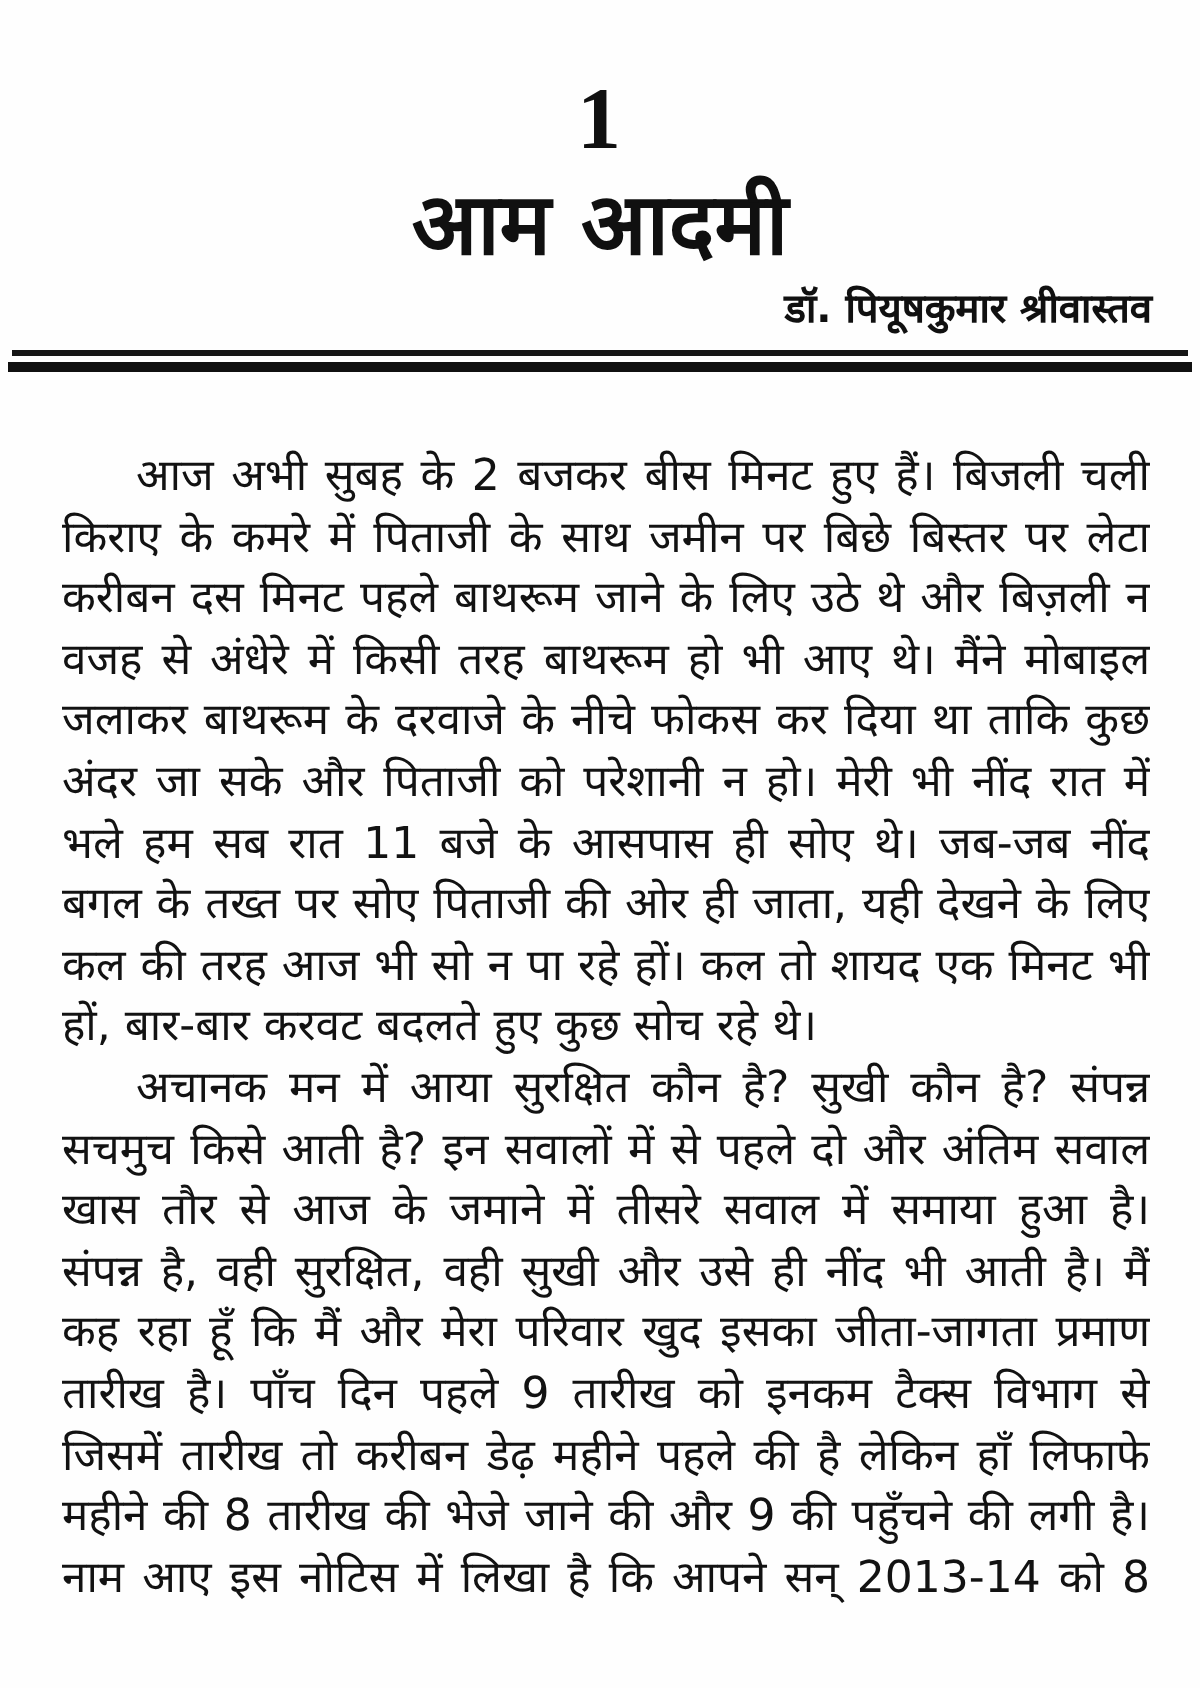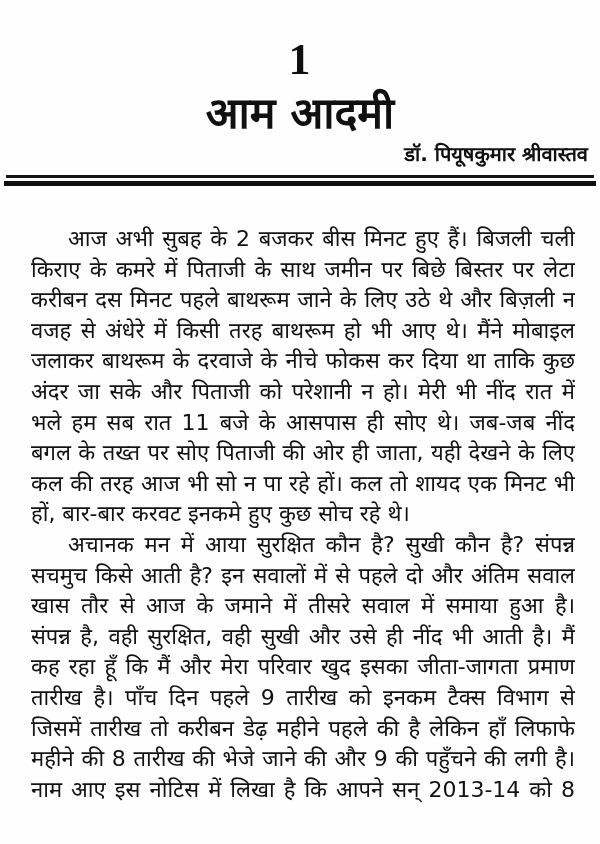--- a/index.html
+++ b/index.html
@@ -28,21 +28,21 @@
   }
   .chapter-title {
     margin-top: 8px;
     text-align: center;
     font-weight: bold;
     font-size: 43px;
     line-height: 42px;
   }
   .author-line {
     margin-top: 6px;
-    padding-right: 12px;
+    padding-right: 24px;
     text-align: right;
     font-weight: bold;
     font-size: 20px;
     line-height: 28px;
   }
   .rule-thin {
     height: 3px;
     background: #151515;
     margin: 7px 6px 0 6px;
   }
@@ -99,21 +99,21 @@
     <div class="para-1">
       <div class="line just indent">आज अभी सुबह के 2 बजकर बीस मिनट हुए हैं। बिजली चली गई है। एक</div>
       <div class="line just">किराए के कमरे में पिताजी के साथ जमीन पर बिछे बिस्तर पर लेटा हुआ हूँ। पिताजी</div>
       <div class="line just">करीबन दस मिनट पहले बाथरूम जाने के लिए उठे थे और बिज़ली न रहने की</div>
       <div class="line just">वजह से अंधेरे में किसी तरह बाथरूम हो भी आए थे। मैंने मोबाइल फोन का टार्च</div>
       <div class="line just">जलाकर बाथरूम के दरवाजे के नीचे फोकस कर दिया था ताकि कुछ तो उजाला</div>
       <div class="line just">अंदर जा सके और पिताजी को परेशानी न हो। मेरी भी नींद रात में कई बार खुली,</div>
       <div class="line just">भले हम सब रात 11 बजे के आसपास ही सोए थे। जब-जब नींद खुलती, ध्यान</div>
       <div class="line just">बगल के तख्त पर सोए पिताजी की ओर ही जाता, यही देखने के लिए कि कहीं</div>
       <div class="line just">कल की तरह आज भी सो न पा रहे हों। कल तो शायद एक मिनट भी नहीं सोए</div>
-      <div class="line last">हों, बार-बार करवट इनकमे हुए कुछ सोच रहे थे।</div>
+      <div class="line last">हों, बार-बार करवट बदलते हुए कुछ सोच रहे थे।</div>
     </div>
 
     <div class="para-2">
       <div class="line just indent">अचानक मन में आया सुरक्षित कौन है? सुखी कौन है? संपन्न कौन है? नींद</div>
       <div class="line just">सचमुच किसे आती है? इन सवालों में से पहले दो और अंतिम सवाल का जबाब</div>
       <div class="line just">खास तौर से आज के जमाने में तीसरे सवाल में समाया हुआ है। सचमुच आज जो</div>
       <div class="line just">संपन्न है, वही सुरक्षित, वही सुखी और उसे ही नींद भी आती है। मैं ऐसा इसलिए</div>
       <div class="line just">कह रहा हूँ कि मैं और मेरा परिवार खुद इसका जीता-जागता प्रमाण है। आज 14</div>
       <div class="line just">तारीख है। पाँच दिन पहले 9 तारीख को इनकम टैक्स विभाग से नोटिस आया है</div>
       <div class="line just">जिसमें तारीख तो करीबन डेढ़ महीने पहले की है लेकिन हाँ लिफाफे पर मोहर इसी</div>

